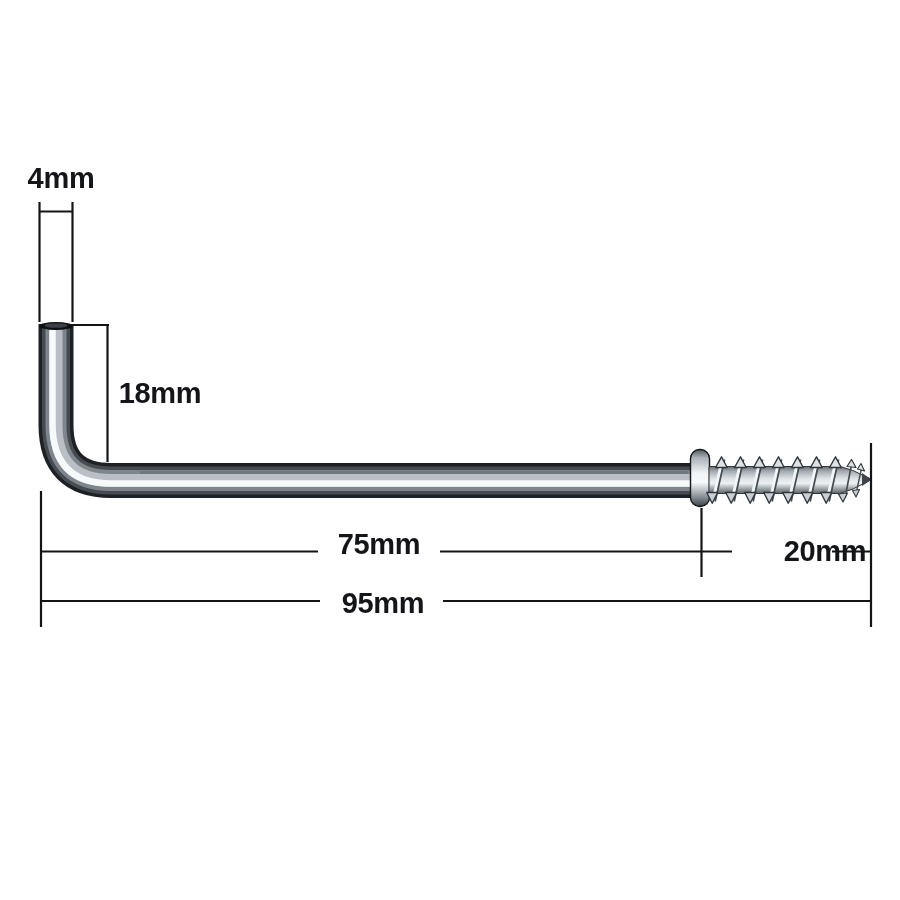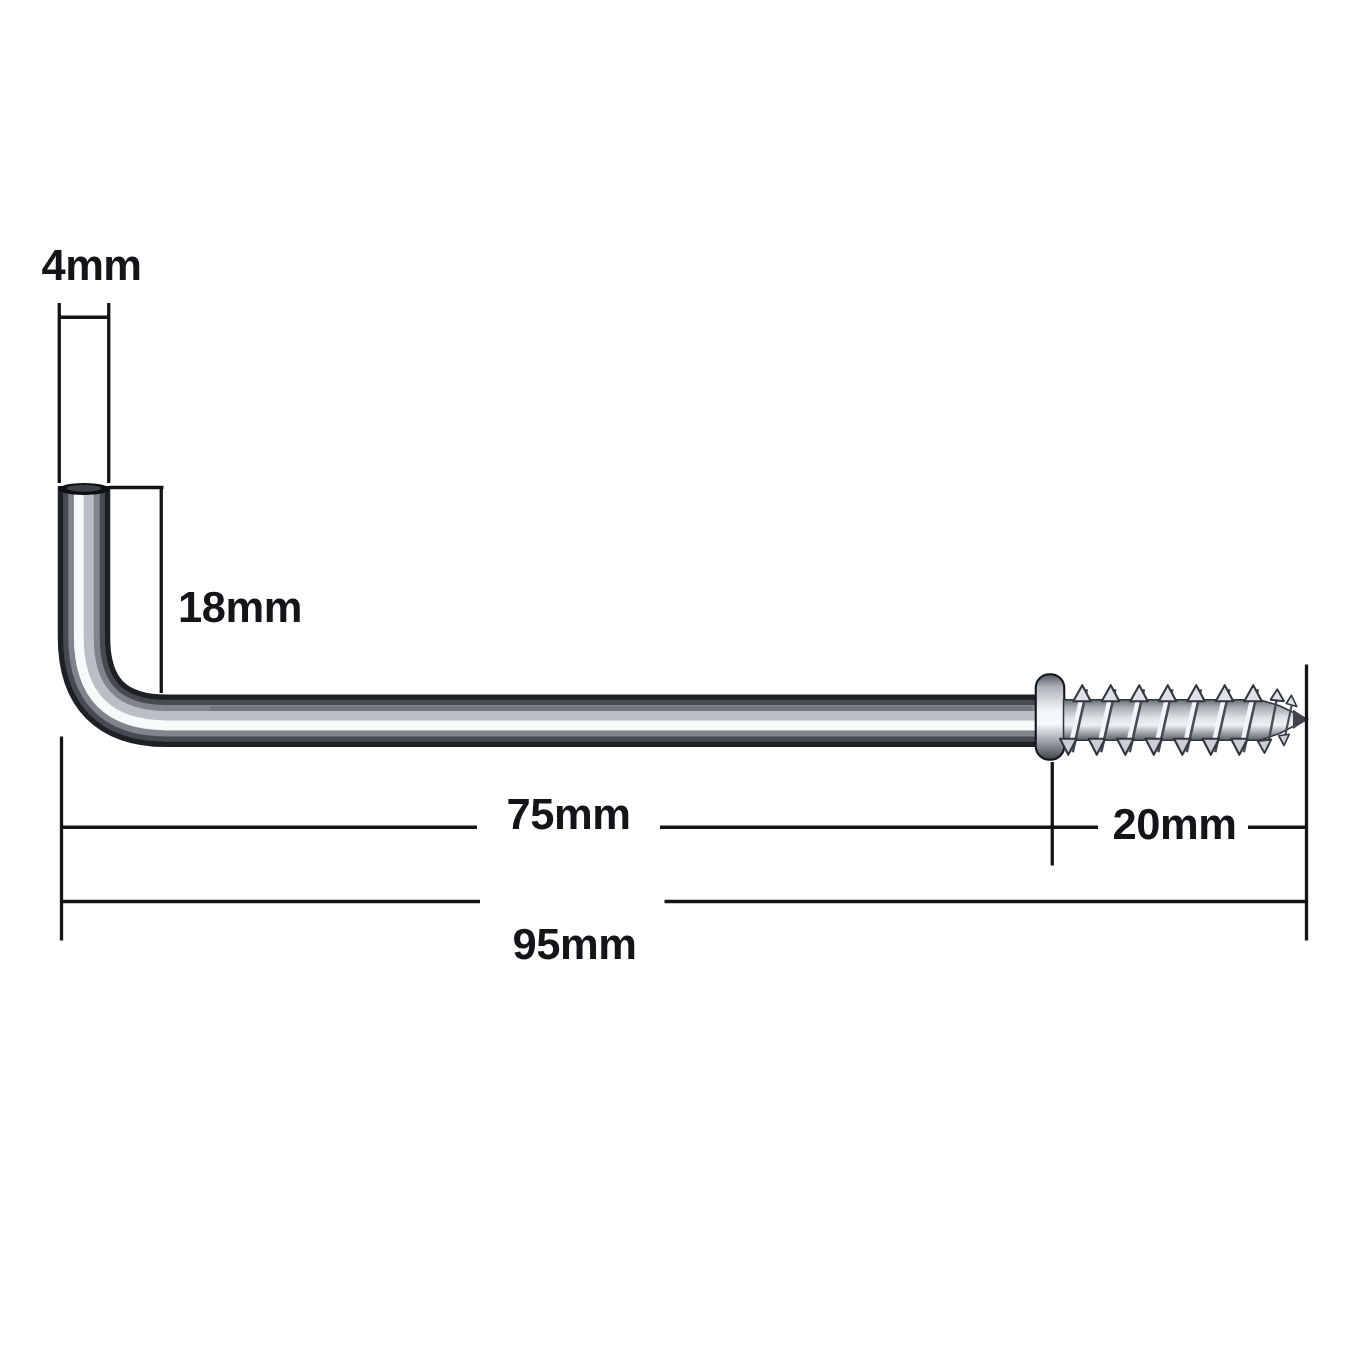--- a/index.html
+++ b/index.html
@@ -24,24 +24,24 @@
     position: absolute;
     transform: translate(-50%, -50%);
     font-size: 29px;
     font-weight: 700;
     letter-spacing: -0.3px;
     color: #141518;
     white-space: nowrap;
     line-height: 1;
   }
   .lbl-4mm  { left: 61px;  top: 178px; }
-  .lbl-18mm { left: 160px; top: 406px; }
+  .lbl-18mm { left: 160px; top: 393px; }
   .lbl-75mm { left: 379px; top: 544px; }
-  .lbl-20mm { left: 783px; top: 551px; }
-  .lbl-95mm { left: 383px; top: 631px; }
+  .lbl-20mm { left: 825px; top: 551px; }
+  .lbl-95mm { left: 383px; top: 603px; }
 </style>
 </head>
 <body>
 
 <div class="stage">
 
   <svg width="900" height="900" viewBox="0 0 900 900">
     <defs>
       <linearGradient id="collarGrad" x1="0" y1="449" x2="0" y2="507" gradientUnits="userSpaceOnUse">
         <stop offset="0" stop-color="#4b5157"></stop>

